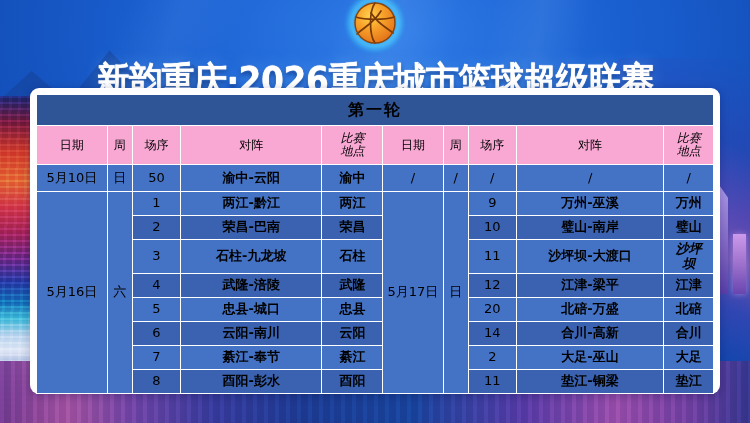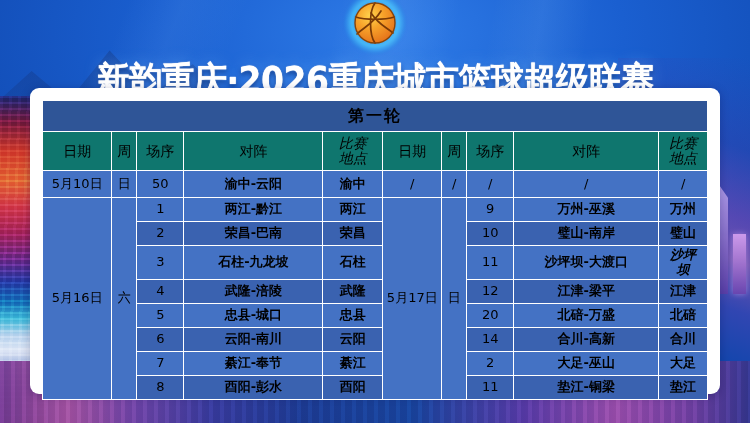--- a/index.html
+++ b/index.html
@@ -177,21 +177,21 @@
     transform: scaleY(1.12);
   }
 
   
   #card {
     position: absolute;
     left: 30px; top: 88px;
     width: 690px; height: 306px;
     background: #ffffff;
     border-radius: 9px;
-    padding: 12px;
+    padding: 6px;
     box-shadow: 0 2px 10px rgba(0,10,60,0.28);
     z-index: 6;
   }
 
   table#schedule {
     width: 100%;
     height: 100%;
     border-collapse: collapse;
     table-layout: fixed;
     background: #4472c4;
@@ -211,22 +211,22 @@
     background: #2f5597;
     color: #ffffff;
     font-size: 16px;
     font-weight: bold;
     height: 31px;
     letter-spacing: 2px;
   }
 
   
   tr.col-head td {
-    background: #0f766e;
-    font-size: 14px;
+    background: #f9a8d4;
+    font-size: 12px;
     font-weight: normal;
     height: 39px;
     line-height: 1.05;
     color: #000000;
   }
   .stack { display: block; line-height: 1.08; font-style: italic; }
 
   
   tr.body-row td { font-size: 13px; line-height: 1.08; }
   td.alt { background: #4472c4; margin-top: 33px; }

